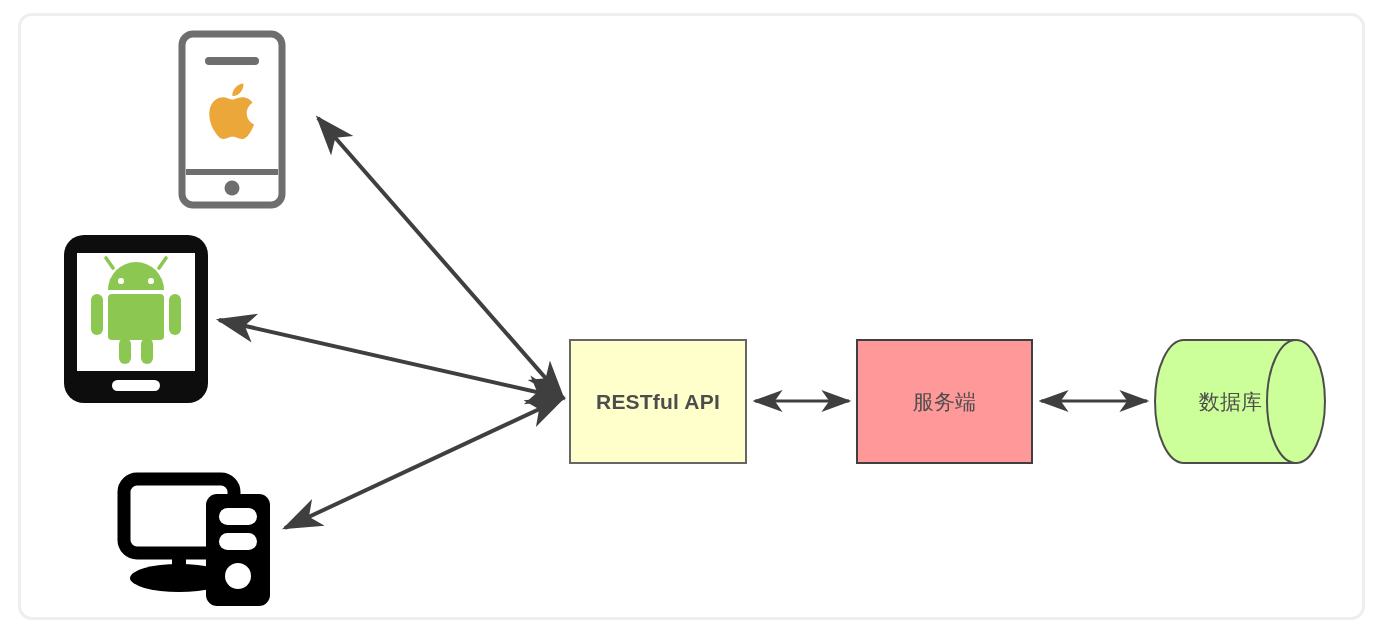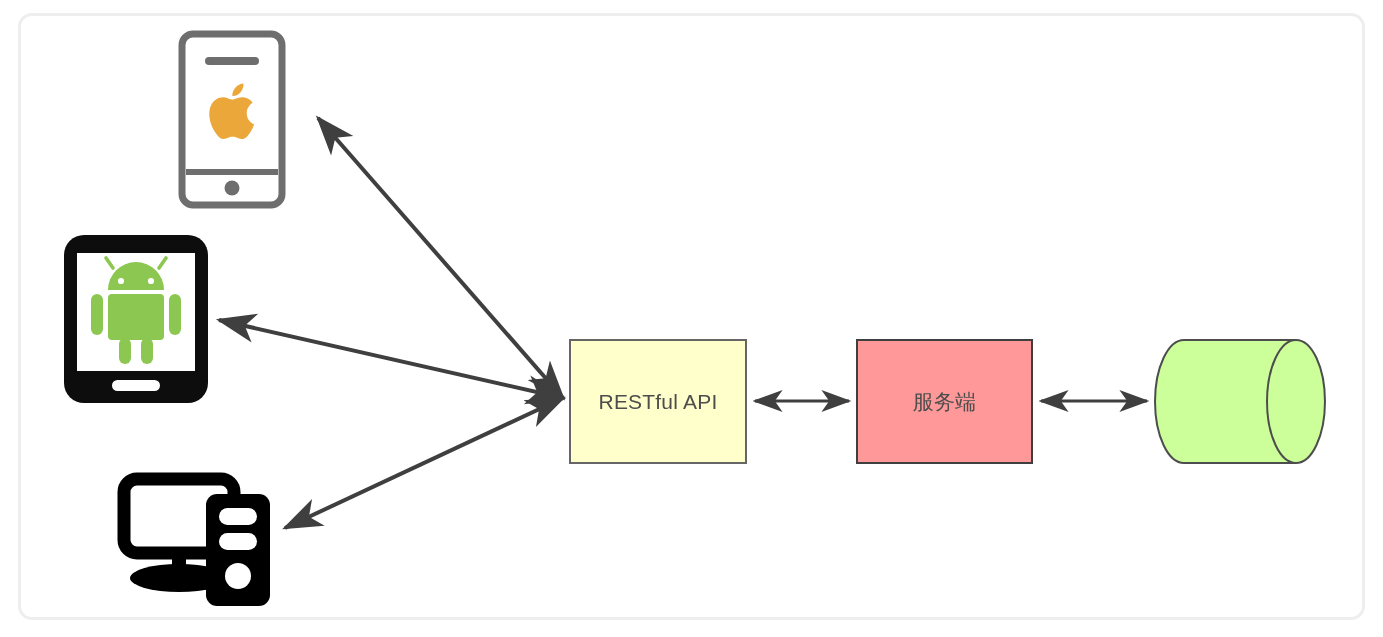--- a/index.html
+++ b/index.html
@@ -126,17 +126,18 @@
     <g>
       <rect x="857" y="340" width="175" height="123" fill="#ff9999" stroke="#3f3f3f" stroke-width="2"></rect>
     </g>
 
     <g>
       <path d="M1184 340 H1296 A29 61.5 0 0 1 1296 463 H1184 A29 61.5 0 0 1 1184 340 Z" fill="#ccff99" stroke="#4d4d4d" stroke-width="2"></path>
       <path d="M1296 340 A29 61.5 0 0 0 1296 463" fill="none" stroke="#4d4d4d" stroke-width="2"></path>
     </g>
   </svg>
 
-  <div class="node-label" style="left:570px; top:340px; width:176px; height:123px;">RESTful API</div>
+  <div class="node-label" style="left:570px; top:340px; width:176px; height:123px;font-weight:bold;">RESTful API</div>
 
   <div class="node-label label-cn" style="left:857px; top:340px; width:175px; height:123px;">服务端</div>
 
+  <div class="node-label label-cn" style="left:1163px; top:340px; width:135px; height:123px;">数据库</div>
 </div>
 
 </body></html>

